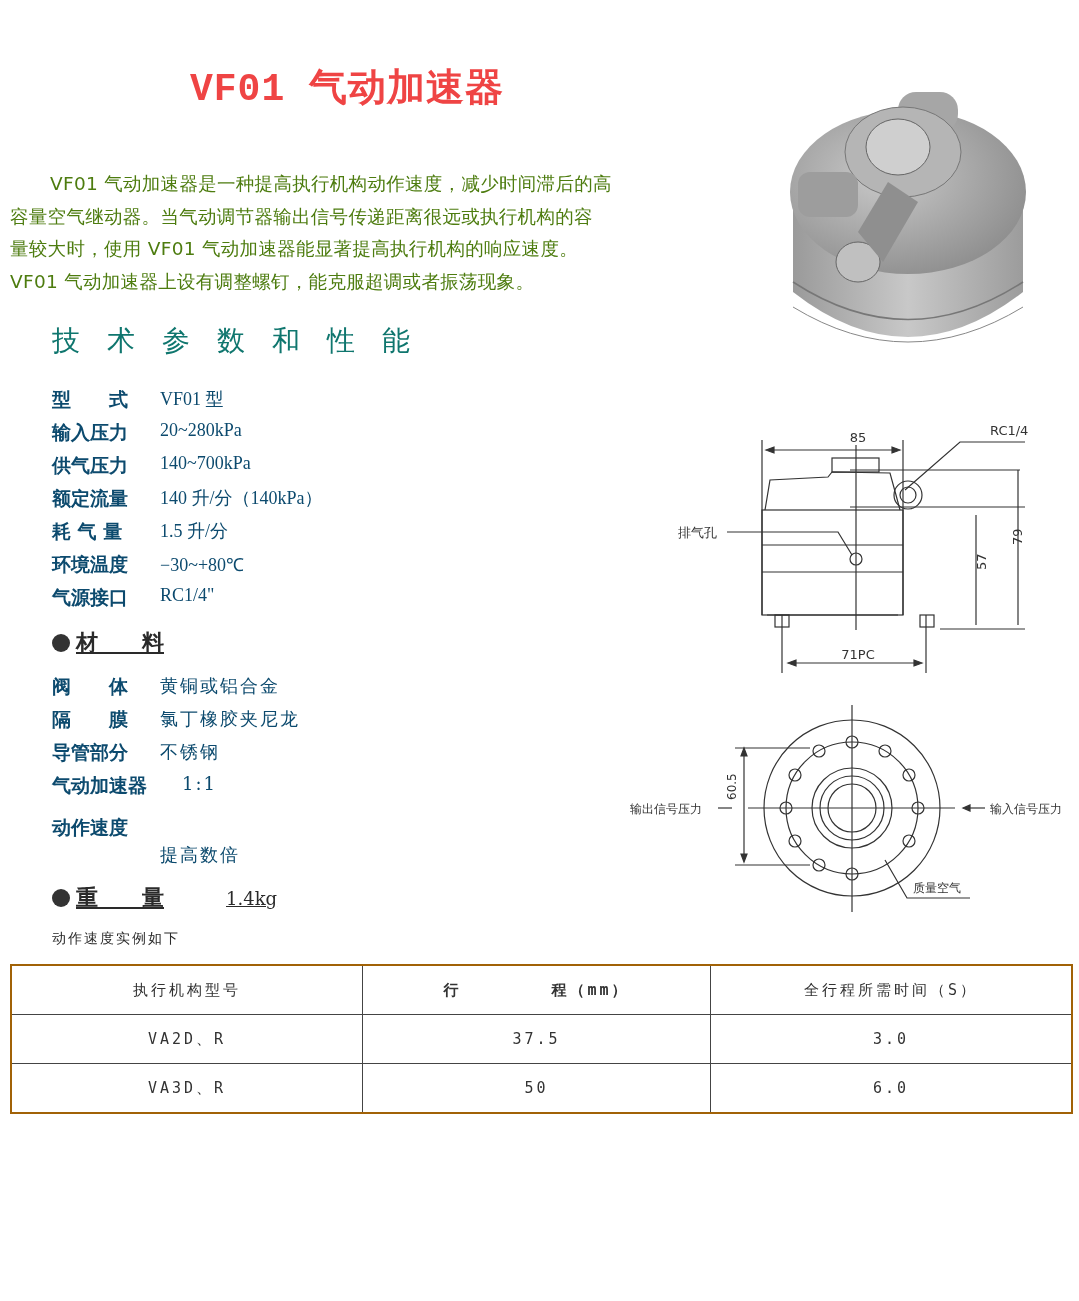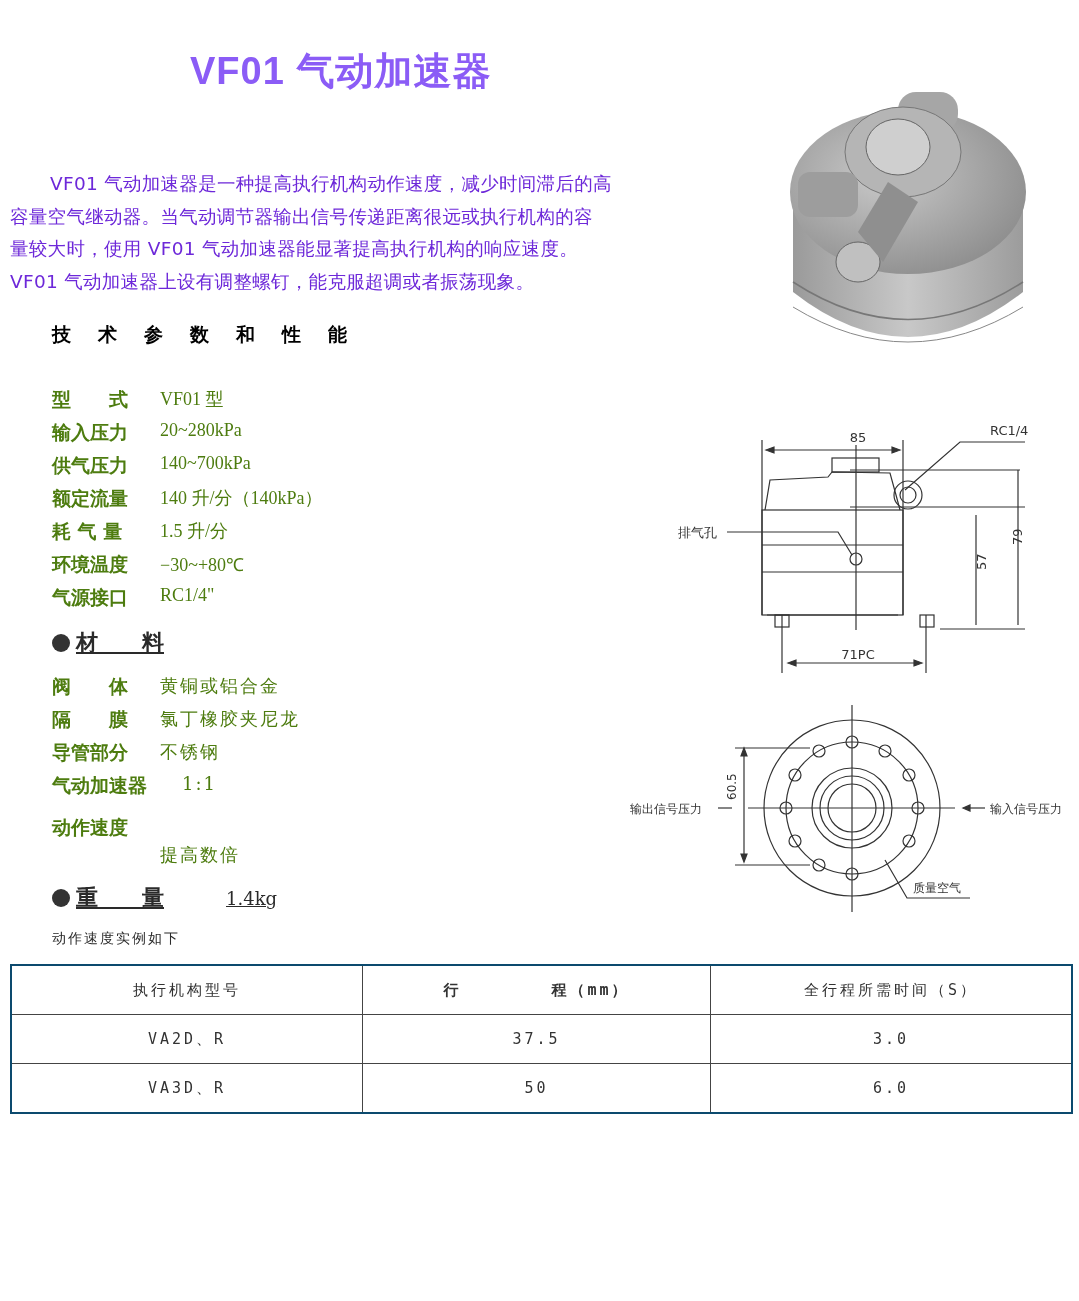--- a/index.html
+++ b/index.html
@@ -1,30 +1,30 @@
 <!DOCTYPE html>
 <html><head>
 <meta charset="utf-8">
 <style>
   html, body { margin:0; padding:0; background:#ffffff; }
   body { width:1079px; height:1301px; position:relative; overflow:hidden; color:#2a2a2a; font-family:"DejaVu Sans", sans-serif; }
   .abs { position:absolute; }
-  .title { left:190px; top:46px; font-family:Liberation Sans, sans-serif; font-weight:bold; font-size:38px; color:#8b5cf6; letter-spacing:1px; }
-  .intro { left:10px; top:168px; width:700px; font-size:18.5px; line-height:32.5px; color:#6d28d9; letter-spacing:0.3px; }
+  .title { left:190px; top:62px; font-family:Liberation Mono, monospace; font-weight:bold; font-size:38px; color:#ef4444; letter-spacing:1px; }
+  .intro { left:10px; top:168px; width:700px; font-size:18.5px; line-height:32.5px; color:#4d7c0f; letter-spacing:0.3px; }
   .intro p { margin:0; }
   .intro .indent { text-indent:40px; }
-  .sec-head { left:52px; top:322px; font-size:19px; color:#000000; letter-spacing:27px; font-weight:bold; }
-  .spec { left:52px; font-size:19px; color:#4d7c0f; display:flex; }
+  .sec-head { left:52px; top:322px; font-size:28px; color:#0f766e; letter-spacing:27px; font-weight:normal; }
+  .spec { left:52px; font-size:19px; color:#0c4a6e; display:flex; }
   .spec .k { width:108px; font-weight:bold; letter-spacing:0; }
   .spec .v { font-family:Liberation Serif, serif; font-size:18px; }
   .bullet-head { left:52px; font-size:22px; font-weight:bold; display:flex; align-items:center;text-decoration:underline; }
   .dot { display:inline-block; width:18px; height:18px; border-radius:50%; background:#333; margin-right:6px; }
   .mat .v { font-family:"DejaVu Serif", serif; letter-spacing:2px;text-align:right; }
   .example { left:52px; top:930px; font-size:14px; font-family:"DejaVu Serif", serif; letter-spacing:2px; }
-  table.tbl { position:absolute; left:10px; top:964px; width:1063px; border-collapse:collapse; border:2px solid #0c4a6e; font-family:"DejaVu Sans Mono", monospace; font-size:15px; color:#333; }
+  table.tbl { position:absolute; left:10px; top:964px; width:1063px; border-collapse:collapse; border:2px solid #a16207; font-family:"DejaVu Sans Mono", monospace; font-size:15px; color:#333; }
   table.tbl td { border:1.5px solid #444; height:46px; text-align:center; letter-spacing:3px; }
   table.tbl td.c1 { width:348px; }
   table.tbl td.c2 { width:345px;font-weight:bold; }
   .photo { left:788px; top:92px; width:240px; height:272px; }
   .draw { left:620px; top:415px; }
 </style>
 </head>
 <body>
 
 <div class="abs title">VF01 气动加速器</div>

